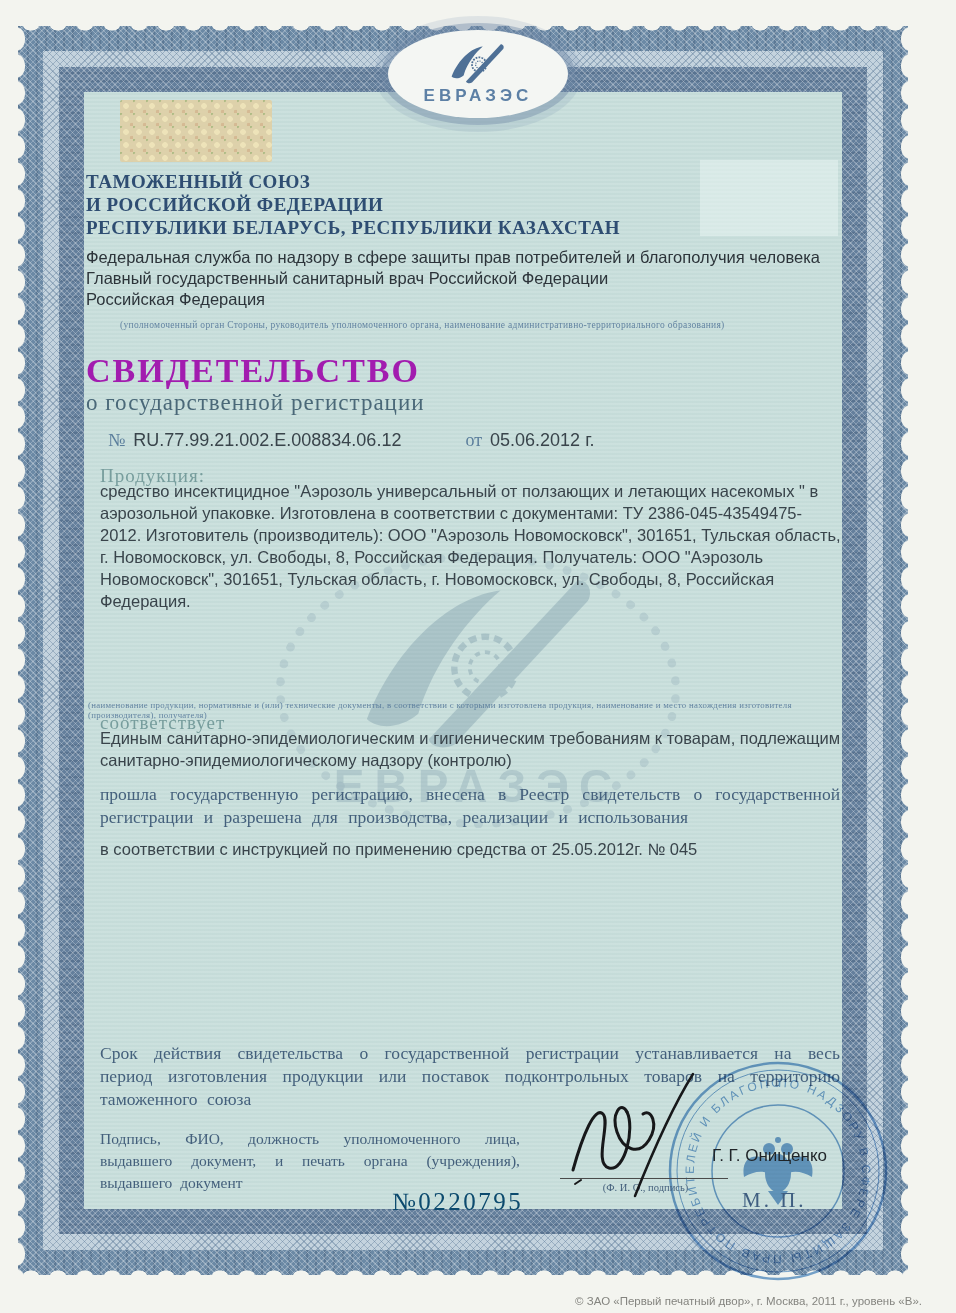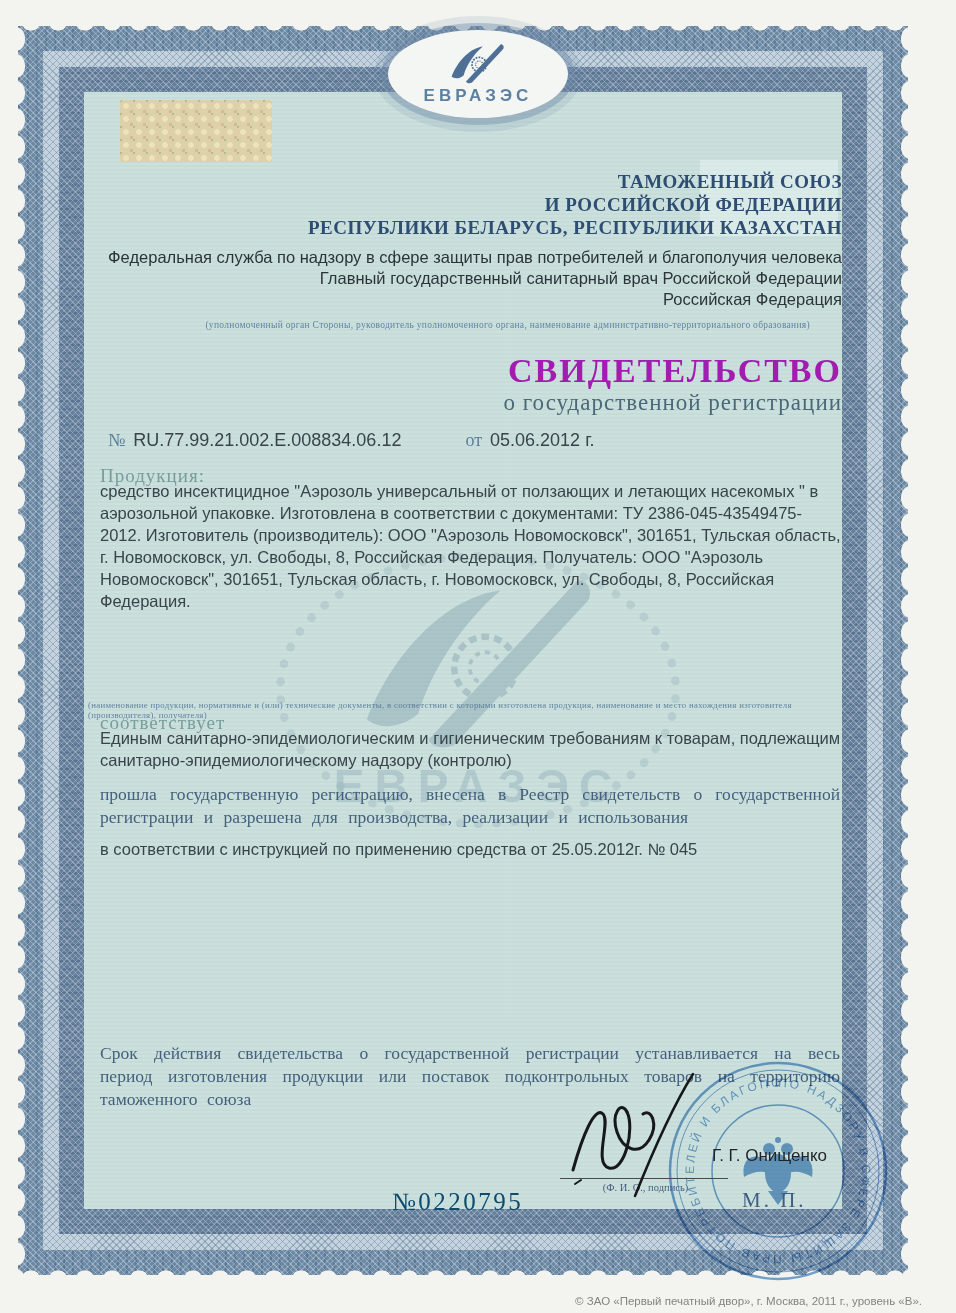--- a/index.html
+++ b/index.html
@@ -54,21 +54,21 @@
     background-image:
       radial-gradient(circle at 6px 6px, #f2e4b6 2.5px, transparent 3.2px),
       radial-gradient(circle at 0px 0px, #aeb97e 2px, transparent 2.6px),
       radial-gradient(circle at 12px 12px, #d6b68c 2px, transparent 2.6px);
     background-size:13px 13px;}
   .light-patch{position:absolute;left:700px;top:160px;width:138px;height:76px;z-index:2;
     background:rgba(238,248,246,.45);}
 
   
   .layer{position:absolute;z-index:3;}
-  .center{text-align:right;}
+  .center{text-align:left;}
   .hdr1{font-weight:bold;font-size:19px;line-height:23px;color:#2e4d72;letter-spacing:.5px;}
   .hdr2{font-family:"Liberation Sans","DejaVu Sans",sans-serif;font-size:16.5px;line-height:21px;color:#2c343a;}
   .footnote{font-size:9.5px;color:rgba(80,115,150,.85);letter-spacing:.3px;}
   .title-main{font-weight:bold;font-size:34px;letter-spacing:2px;color:#a21caf;}
   .title-sub{font-size:23px;color:#4a6878;letter-spacing:1px;}
   .form-serif{font-size:17.5px;line-height:23px;color:#44607c;text-align:justify;}
   .typed{font-family:"Liberation Sans","DejaVu Sans",sans-serif;font-size:16.5px;line-height:22px;color:#39444b;}
   .faint-label{font-size:19px;color:rgba(110,150,150,.9);letter-spacing:1px;}
   .num-label{font-size:18px;color:#5b7e9c;}
   .num-value{font-family:"Liberation Sans","DejaVu Sans",sans-serif;font-size:18px;color:#39444b;}
@@ -165,20 +165,21 @@
   <div class="layer footnote" style="left:88px;top:700px;width:756px;font-size:8.8px;">(наименование продукции, нормативные и (или) технические документы, в соответствии с которыми изготовлена продукция, наименование и место нахождения изготовителя (производителя), получателя)</div>
   <div class="layer faint-label" style="left:100px;top:712px;">соответствует</div>
   <div class="layer typed" style="left:100px;top:727px;width:742px;">Единым санитарно-эпидемиологическим и гигиеническим требованиям к товарам, подлежащим санитарно-эпидемиологическому надзору (контролю)</div>
 
   <div class="layer form-serif" style="left:100px;top:783px;width:740px;word-spacing:6px;">прошла государственную регистрацию, внесена в Реестр свидетельств о государственной регистрации и разрешена для производства, реализации и использования</div>
   <div class="layer typed" style="left:100px;top:838px;width:742px;">в соответствии с инструкцией по применению средства от 25.05.2012г. № 045</div>
 
 
   <div class="layer form-serif" style="left:100px;top:1042px;width:740px;word-spacing:5px;">Срок действия свидетельства о государственной регистрации устанавливается на весь период изготовления продукции или поставок подконтрольных товаров на территорию таможенного союза</div>
 
+  <div class="layer form-serif" style="left:100px;top:1128px;width:420px;font-size:15.5px;line-height:22px;word-spacing:4px;">Подпись, ФИО, должность уполномоченного лица, выдавшего документ, и печать органа (учреждения), выдавшего документ</div>
 
   <svg class="sig-svg" width="170" height="130" viewBox="0 0 170 130">
     <g fill="none" stroke="#17181a" stroke-width="3" stroke-linecap="round">
       <path d="M8,100 C18,64 30,36 38,44 C46,52 28,94 44,98 C60,102 70,58 62,42"></path>
       <path d="M62,42 C56,30 46,44 52,62 C58,80 74,86 84,70 C94,54 86,38 78,44"></path>
       <path d="M128,4 C108,36 86,86 70,126" stroke-width="2.5"></path>
       <path d="M10,114 L16,110" stroke-width="2"></path>
     </g>
   </svg>
   <div class="sig-line"></div>

